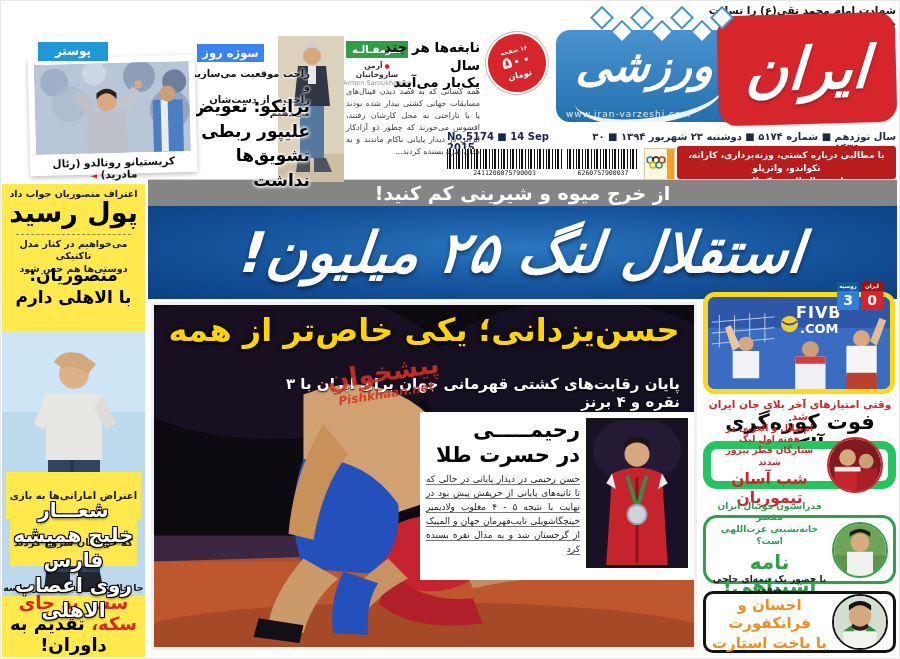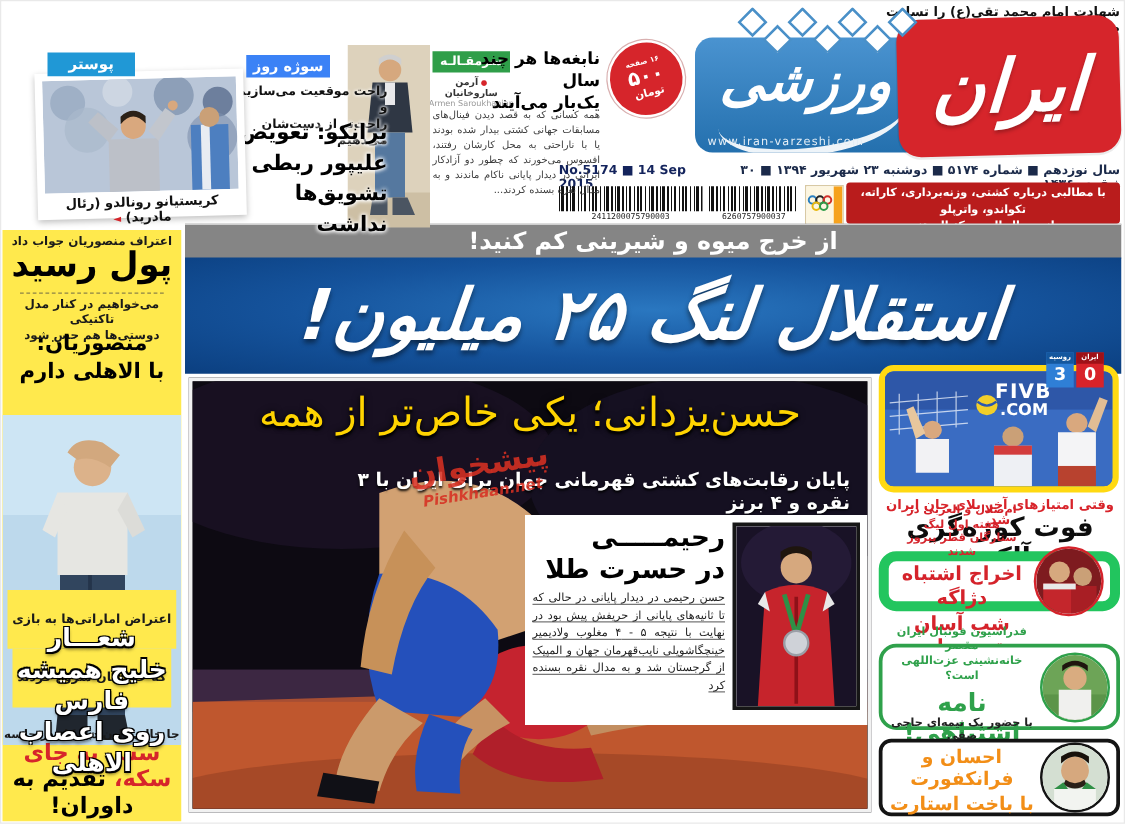--- a/index.html
+++ b/index.html
@@ -93,21 +93,21 @@
   #lc-h3{position:absolute;top:314px;width:100%;text-align:center;z-index:2;color:#fff;font-size:20px;font-weight:bold;
          line-height:1.25;text-shadow:-1px -1px 0 #000,1px -1px 0 #000,-1px 1px 0 #000,1px 1px 0 #000,0 2px 3px rgba(0,0,0,.6)}
   #lc-k4{position:absolute;top:398px;width:100%}
   #lc-h4{position:absolute;top:409px;width:100%;text-align:center;font-size:18px;font-weight:bold;line-height:1.16;color:#000}
   #lc-h4 .red{color:#d6252b}
 
   
   #main-photo{left:151px;top:302px;width:546px;height:348px;border:3px solid #f1f1f1;box-sizing:border-box;
             background:#0d0a12;overflow:hidden}
   #ms-headline{position:absolute;top:6px;left:0;width:100%;text-align:center;color:#ffd400;font-size:32px;
-            font-weight:normal;text-shadow:0 2px 2px #000,0 0 6px rgba(0,0,0,.8);z-index:2}
+            font-weight:bold;text-shadow:0 2px 2px #000,0 0 6px rgba(0,0,0,.8);z-index:2}
   #ms-subhead{position:absolute;top:70px;right:14px;width:420px;text-align:right;color:#fff;font-size:15px;
             font-weight:bold;text-shadow:0 1px 2px #000;z-index:2}
   #ms-watermark{position:absolute;left:160px;top:52px;width:140px;text-align:center;transform:rotate(-9deg);
             color:rgba(214,48,34,.88);z-index:2}
   #ms-watermark .fa{font-size:26px;font-weight:bold}
   #ms-watermark .en{font-size:12px;font-weight:bold;font-style:italic}
   #inset{position:absolute;left:266px;top:107px;width:274px;height:168px;background:#fff;z-index:3;
             padding:6px;box-sizing:border-box;display:flex;gap:6px}
   #inset-text{flex:1;direction:rtl;text-align:right}
   #inset-h{font-size:21px;font-weight:bold;color:#000;line-height:1.2}
@@ -414,21 +414,20 @@
       <div class="val">0</div>
     </div>
   </div>
   <div class="rtl" id="vb-kicker">وقتی امتیازهای آخر بلای جان ایران شد</div>
   <div class="rtl" id="vb-headline">فوت کوزه‌گری آلکنو</div>
 
   <div class="side-box" id="box-red">
     <div class="txt">
       <div class="k">ام‌صلال و العربی در هفته اول لیگ</div>
       <div class="k">ستارگان قطر پیروز شدند</div>
-      <div class="h">اخراج اشتباه دژاگه</div>
       <div class="h">شب آسان تیموریان</div>
     </div>
     <div class="circ">
       <svg width="52" height="52" viewBox="0 0 56 56" preserveAspectRatio="none">
         <rect width="56" height="56" fill="#7e1b1f"></rect>
         <circle cx="20" cy="20" r="9" fill="#d6a87e"></circle>
           <circle cx="40" cy="24" r="8" fill="#caa077"></circle>
         <path d="M6 30 h28 v26 h-28z" fill="#c4262c"></path>
           <path d="M30 32 h22 v24 h-22z" fill="#a81e24"></path>
         <rect x="6" y="30" width="28" height="5" fill="#e8e8e8"></rect>

